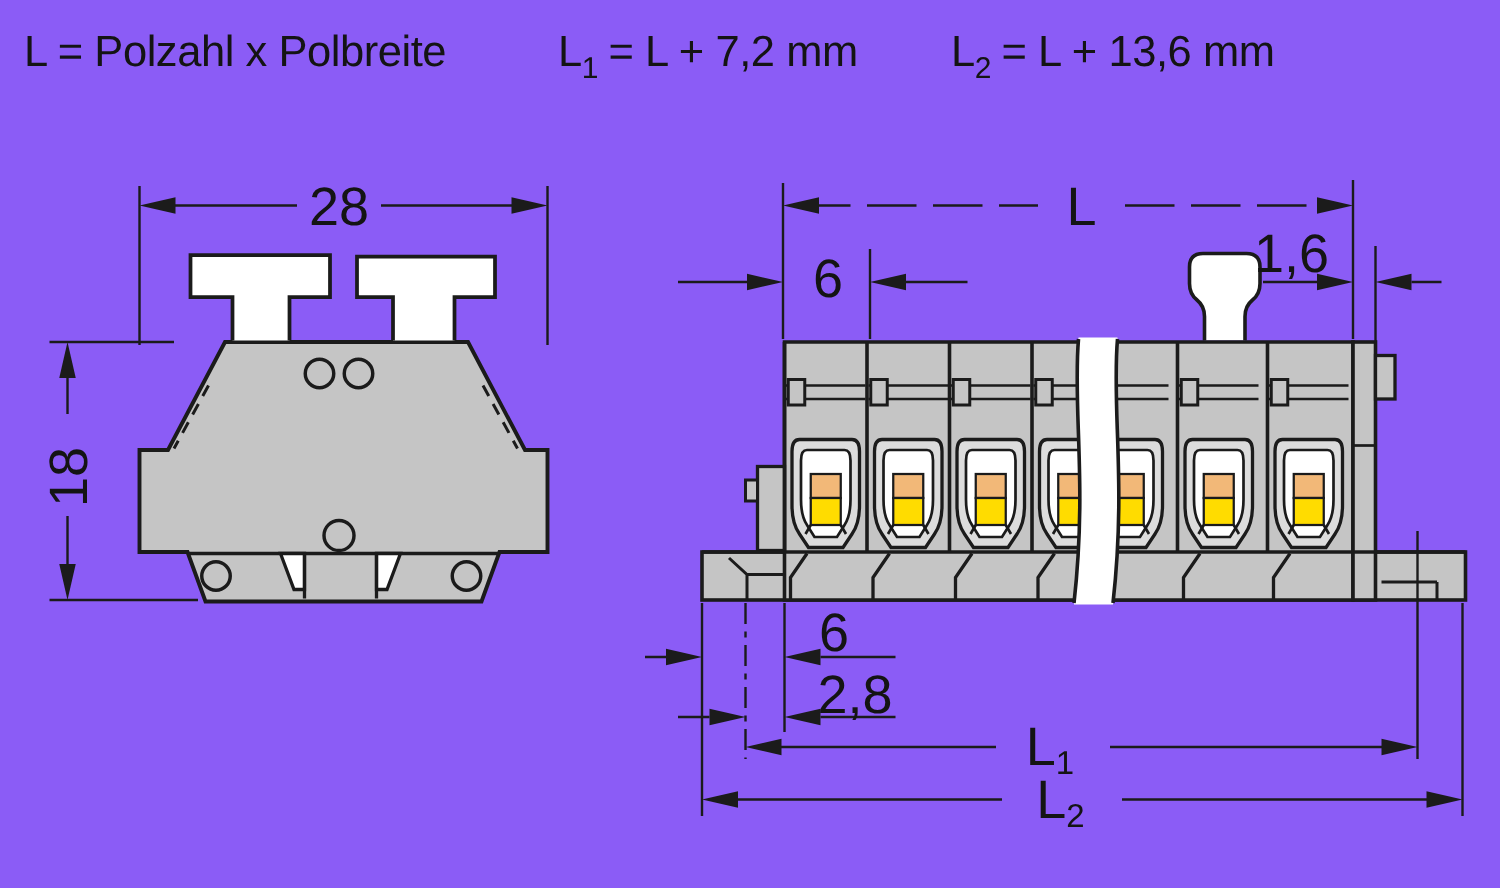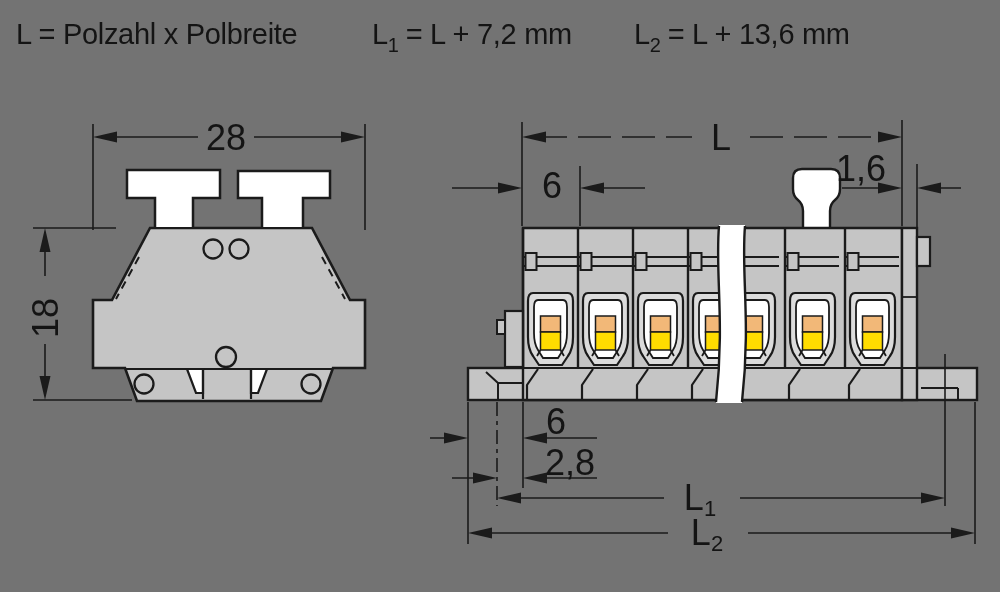--- a/index.html
+++ b/index.html
@@ -3,21 +3,21 @@
 <meta charset="utf-8">
 <style>
   :root{
     --c-line:#1b1b1b;
     --c-body:#c5c5c5;
     --c-frame:#dcdcdc;
     --c-orange:#f2b878;
     --c-yellow:#ffdc00;
   }
   html,body{margin:0;padding:0;background:#fff;}
-  .stage{position:relative;width:1000px;height:592px;background:#737373;overflow:hidden;}
+  .stage{position:relative;width:1000px;height:592px;background:#8b5cf6;overflow:hidden;}
   svg{display:block;}
   text{font-family:"Liberation Sans", sans-serif;fill:#141414;}
   .formula{font-size:29px;letter-spacing:-0.3px;}
   .formula-sub{font-size:20px;}
   .lbl{font-size:36px;}
   .lbl-sub{font-size:22px;}
   .st{stroke:var(--c-line);fill:none;stroke-linecap:butt;stroke-linejoin:miter;}
   .thin{stroke-width:1.8;}
   .shape{fill:var(--c-body);stroke:var(--c-line);}
   .white{fill:#ffffff;stroke:var(--c-line);}

